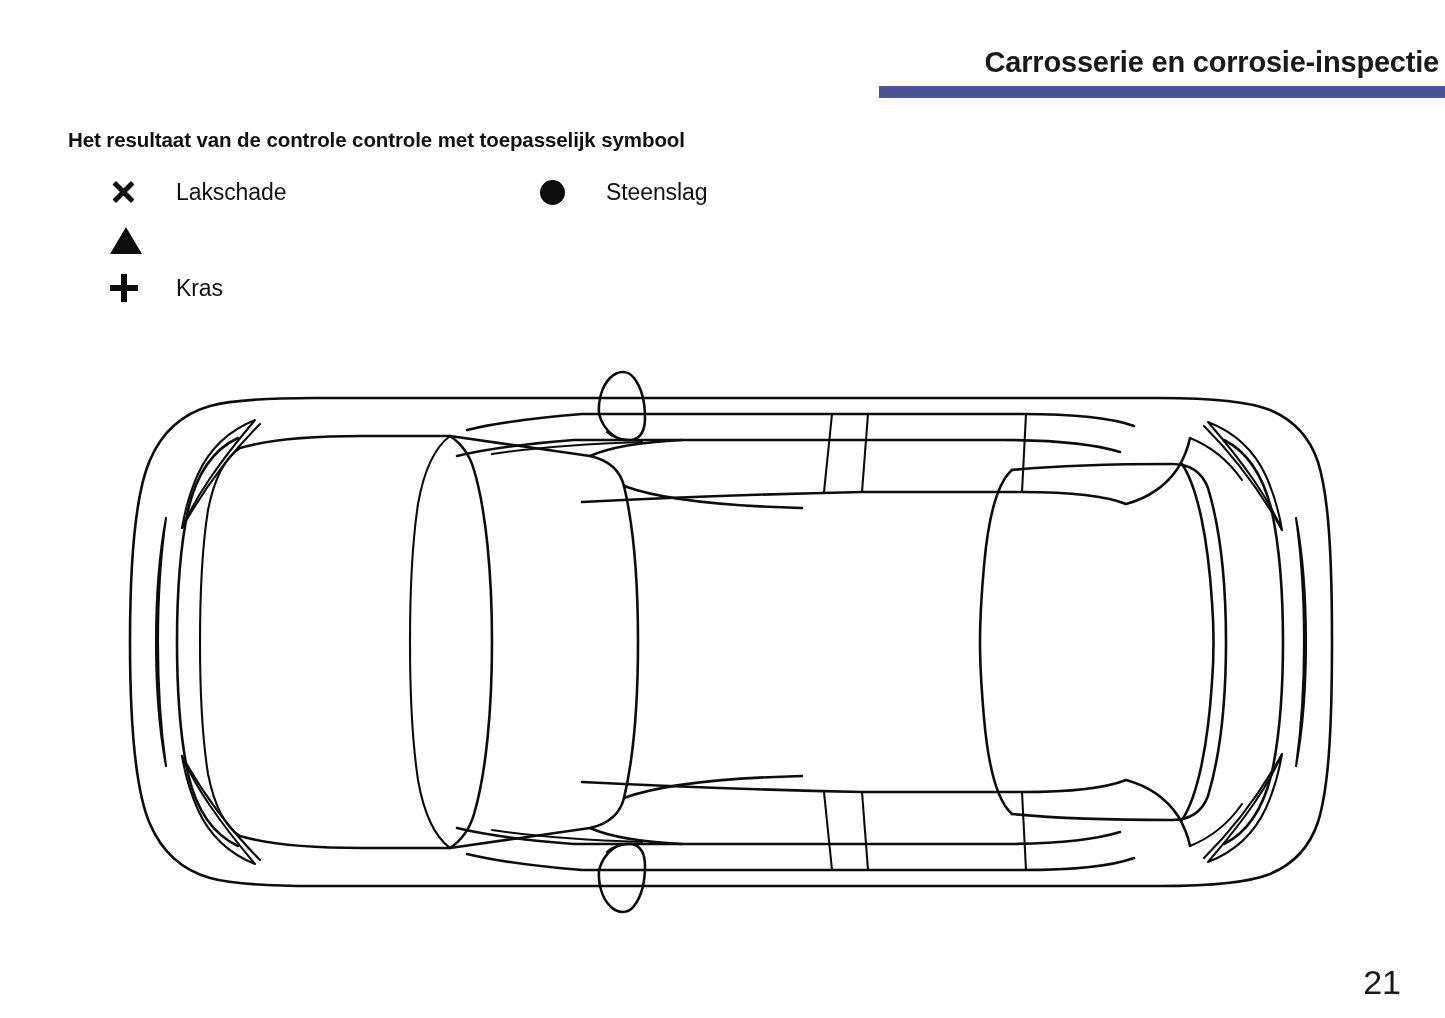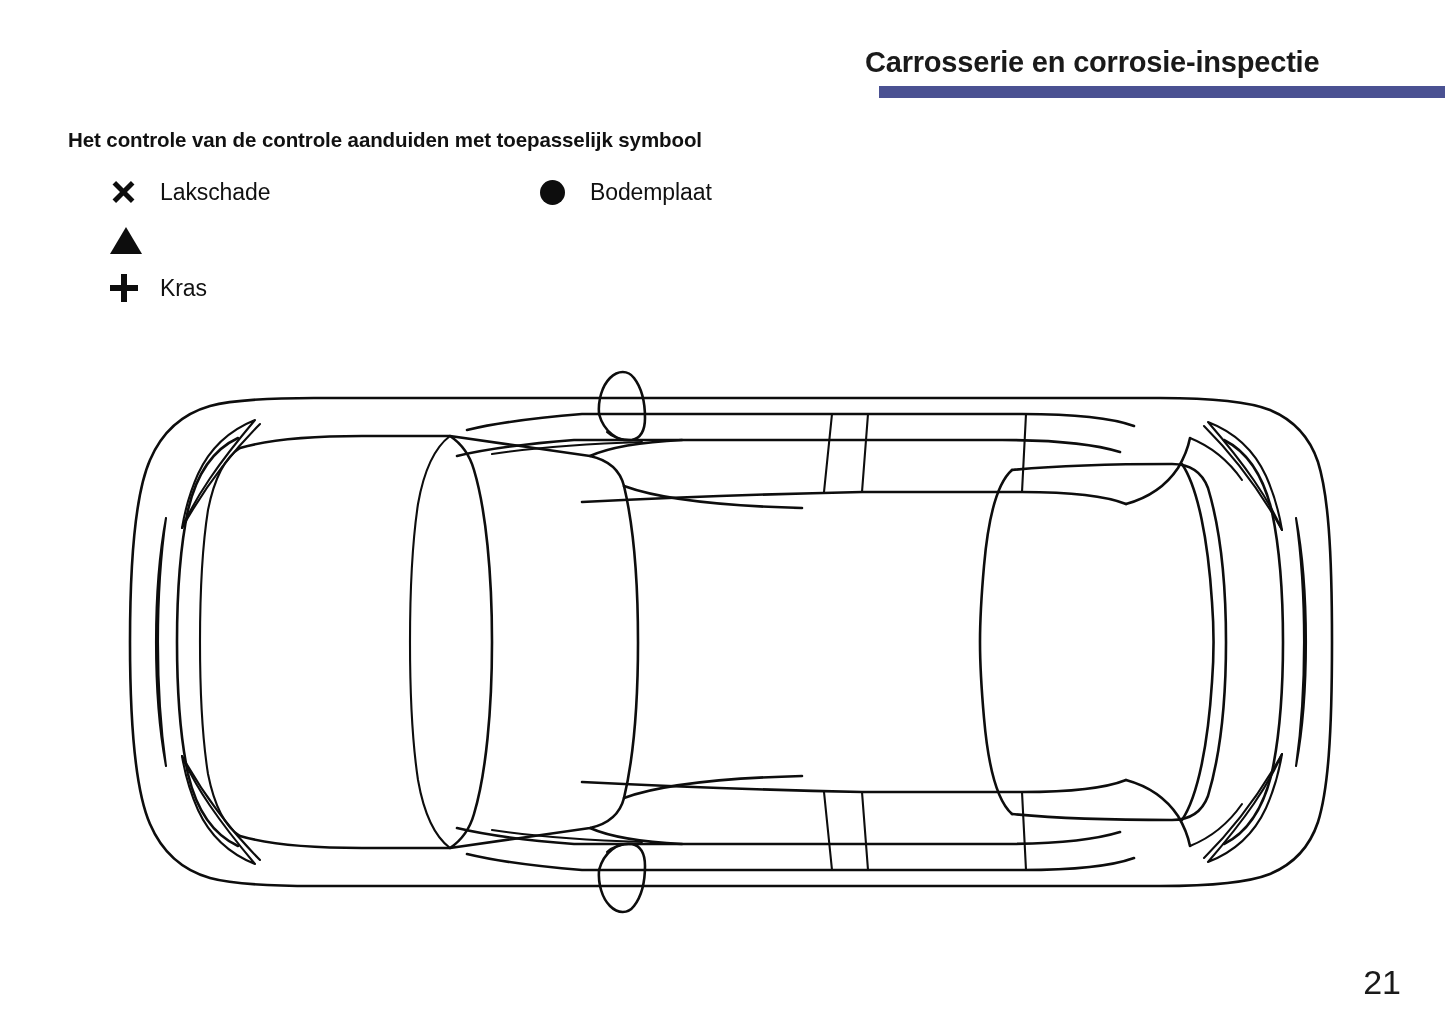--- a/index.html
+++ b/index.html
@@ -16,21 +16,21 @@
     font-family: "Liberation Sans", sans-serif;
     color: #111111;
   }
 
   
   #header-block {
     position: absolute;
     top: 48px;
     right: 0px;
     width: 580px;
-    text-align: left;
+    text-align: right;
   }
   #page-title {
     font-size: 29px;
     font-weight: bold;
     letter-spacing: -0.2px;
     color: #1a1a1a;
     line-height: 1.0;
     padding-right: 6px;
     white-space: nowrap;
   }
@@ -78,20 +78,21 @@
     height: 48px;
     display: flex;
     align-items: center;
     justify-content: flex-start;
   }
   .legend-label {
     font-size: 23px;
     color: #111111;
     letter-spacing: -0.1px;
     white-space: nowrap;
+    margin-left: 16px;
   }
 
   
   .sym-cross {
     position: relative;
     width: 26px;
     height: 26px;
   }
   .sym-cross::before, .sym-cross::after {
     content: "";
@@ -181,21 +182,21 @@
   }
 </style>
 </head>
 <body>
 
 <div id="header-block">
   <div id="page-title">Carrosserie en corrosie-inspectie</div>
   <div id="title-rule"></div>
 </div>
 
-<div id="instruction">Het controle van de controle aanduiden met toepasselijk symbool</div>
+<div id="instruction">Het resultaat van de controle controle met toepasselijk symbool</div>
 
 <div id="legend">
 
   <div class="legend-col" id="legend-col-left">
 
     <div class="legend-row">
       <span class="legend-symbol">
         <span class="sym-cross"></span>
       </span>
       <span class="legend-label">Lakschade</span>
@@ -216,21 +217,21 @@
 
   </div>
 
   <div class="legend-col" id="legend-col-right">
 
 
     <div class="legend-row">
       <span class="legend-symbol">
         <span class="sym-circle"></span>
       </span>
-      <span class="legend-label">Bodemplaat</span>
+      <span class="legend-label">Steenslag</span>
     </div>
 
   </div>
 </div>
 
 <div id="car-diagram">
   <svg viewBox="0 0 1340 580" preserveAspectRatio="none" aria-hidden="true">
 
     <path class="carline" d="
       M 148 54

